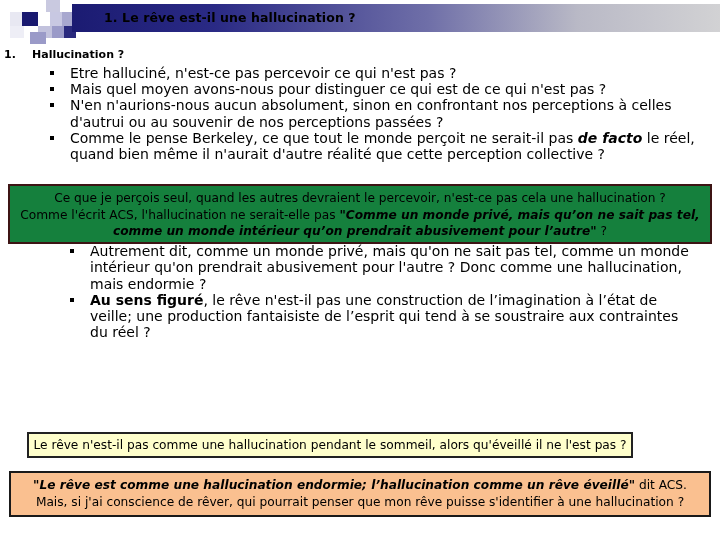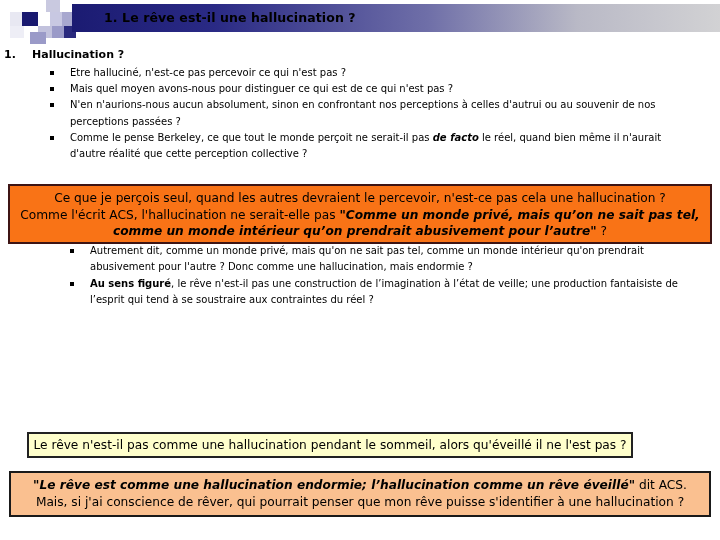--- a/index.html
+++ b/index.html
@@ -72,21 +72,21 @@
   .sec1 { padding-left: 4px; }
   .sec2 { padding-left: 22px; }
 
   ul.bullets {
     list-style: none;
     margin: 0;
     padding: 0;
   }
   ul.bullets > li {
     position: relative;
-    font-size: 10px;
+    font-size: 14px;
     line-height: 16.2px;
     padding-left: 34px;
     margin: 0 0 0 0;
   }
   ul.b1 { margin-left: 36px; margin-right: 24px; }
   ul.b2 { margin-left: 56px; margin-right: 24px; }
   ul.bullets > li::before {
     content: "";
     position: absolute;
     left: 14px;
@@ -104,21 +104,21 @@
     box-sizing: border-box;
     text-align: center;
     font-size: 12.2px;
     line-height: 16.5px;
   }
   #quote-box-1 {
     left: 8px;
     top: 184px;
     width: 704px;
     height: 60px;
-    background: #f97316;
+    background: #15803d;
     border: 2px solid #3d1414;
     padding-top: 4px;
   }
   #quote-box-2 {
     left: 27px;
     top: 432px;
     width: 606px;
     height: 26px;
     background: #ffffcc;
     border: 2px solid #222222;

